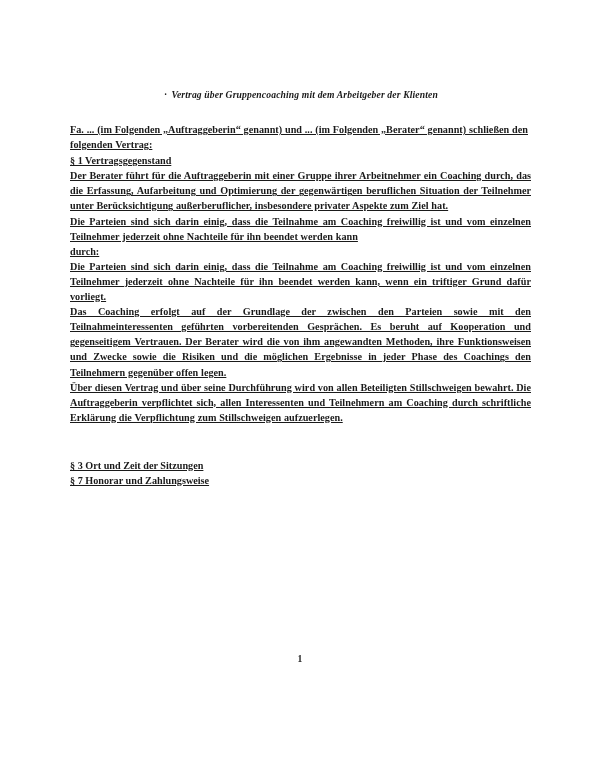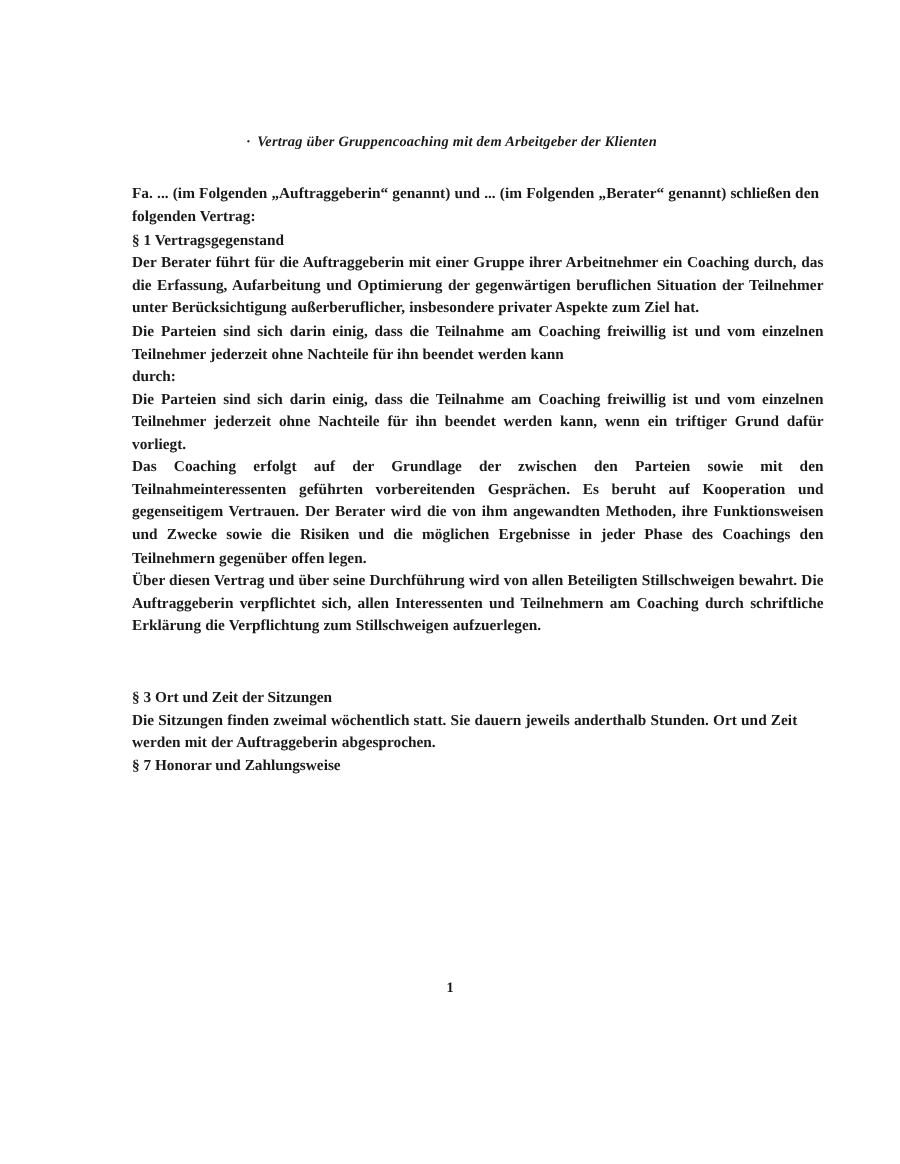--- a/index.html
+++ b/index.html
@@ -43,23 +43,24 @@
   }
   .doc-title .bullet {
     font-style: normal;
     font-weight: bold;
     padding-right: 4px;
   }
 
   
   .body-block {
     position: absolute;
-    left: 88px;
+    left: 70px;
     top: 122px;
     width: 461px;
+    text-decoration: underline;
   }
 
   p.para {
     margin: 0;
     font-size: 10.2px;
     line-height: 15.1px;
     text-align: justify;
     text-justify: inter-word;
     font-weight: bold;
     letter-spacing: 0.02px;
@@ -121,21 +122,20 @@
     <p class="para">Die Parteien sind sich darin einig, dass die Teilnahme am Coaching freiwillig ist und vom einzelnen Teilnehmer jederzeit ohne Nachteile für ihn beendet werden kann, wenn ein triftiger Grund dafür vorliegt.</p>
     <p class="para">Das Coaching erfolgt auf der Grundlage der zwischen den Parteien sowie mit den Teilnahmeinteressenten geführten vorbereitenden Gesprächen. Es beruht auf Kooperation und gegenseitigem Vertrauen. Der Berater wird die von ihm angewandten Methoden, ihre Funktionsweisen und Zwecke sowie die Risiken und die möglichen Ergebnisse in jeder Phase des Coachings den Teilnehmern gegenüber offen legen.</p>
     <p class="para">Über diesen Vertrag und über seine Durchführung wird von allen Beteiligten Stillschweigen bewahrt. Die Auftraggeberin verpflichtet sich, allen Interessenten und Teilnehmern am Coaching durch schriftliche Erklärung die Verpflichtung zum Stillschweigen aufzuerlegen.</p>
 
     <div class="gap-lg"></div>
 
 
     <div class="gap-md"></div>
 
     <p class="heading">§ 3 Ort und Zeit der Sitzungen</p>
-    <p class="para last-loose">Die Sitzungen finden zweimal wöchentlich statt. Sie dauern jeweils anderthalb Stunden. Ort und Zeit werden mit der Auftraggeberin abgesprochen.</p>
 
     <p class="heading">§ 7 Honorar und Zahlungsweise</p>
 
   </div>
 
   <div class="page-number">1</div>
 
 </div>
 
 </body></html>

